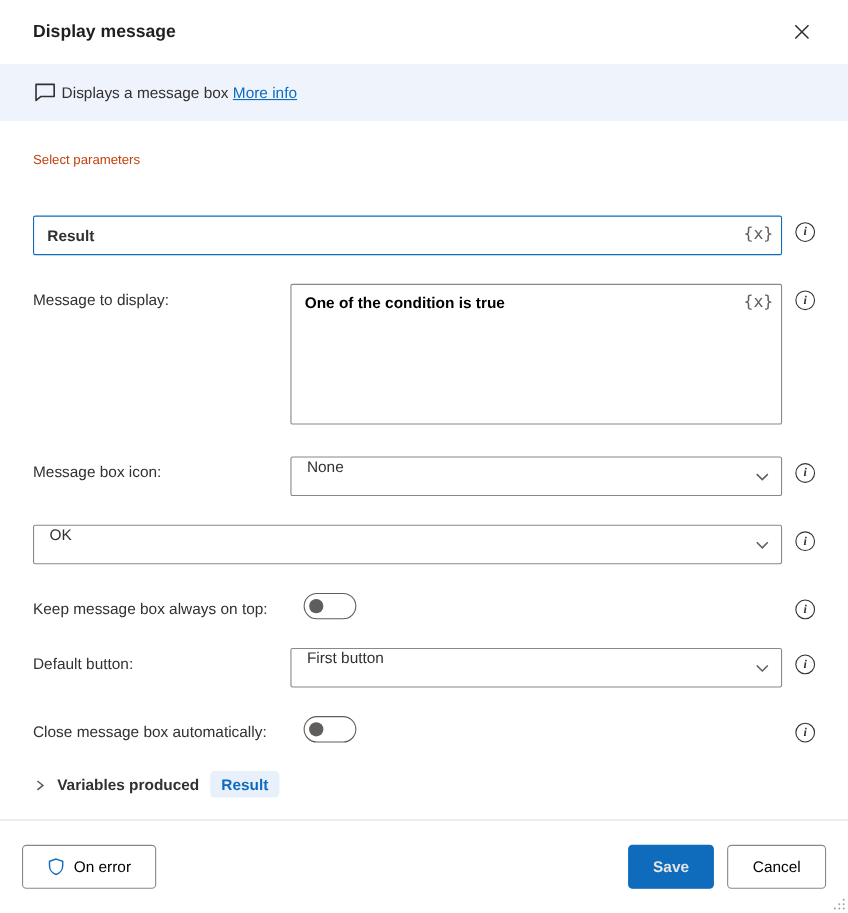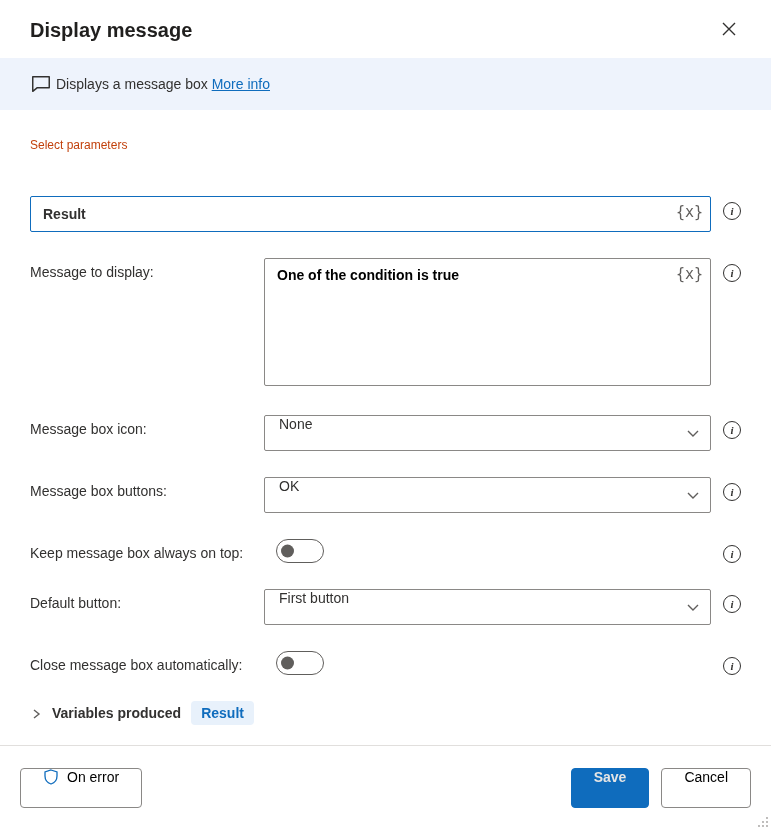--- a/index.html
+++ b/index.html
@@ -16,21 +16,21 @@
   }
 
   .header {
     padding: 18px 30px 16px 30px;
     display: flex;
     align-items: center;
     justify-content: space-between;
   }
   .header h1 {
     margin: 0;
-    font-size: 20px;
+    font-size: 16px;
     font-weight: 600;
     color: #201f1e;
   }
   .close-btn {
     width: 24px; height: 24px;
     display: flex; align-items: center; justify-content: center;
     cursor: pointer;
     color: #323130;
   }
   .close-btn svg { width: 14px; height: 14px; }
@@ -199,21 +199,21 @@
   }
   .btn {
     height: 40px;
     border-radius: 4px;
     border: 1px solid #8a8886;
     background: #fff;
     padding: 0 22px;
     font: inherit;
     cursor: pointer;
     display: inline-flex;
-    align-items: flex-start;
+    align-items: center;
     gap: 8px;
   }
   .btn-primary {
     background: #0f6cbd;
     border-color: #0f6cbd;
     color: #e5e5e5;
     font-weight: 600;
     margin-left: 24px;
   }
   .btn .shield-icon { width: 16px; height: 16px; color: #0f6cbd; }
@@ -289,21 +289,20 @@
             </svg>
         </span>
       </div>
     </div>
     <div class="field-info">
         <span class="info-icon"></span>
       </div>
   </div>
 
   <div class="field-row">
-    <div class="field-label">Message box buttons:</div>
     <div class="field-control">
       <div class="select-input">
         <span>OK</span>
         <span class="select-chevron">
           <svg viewBox="0 0 14 14">
               <path d="M2 5l5 5 5-5" fill="none" stroke="currentColor" stroke-width="1.4"></path>
             </svg>
         </span>
       </div>
     </div>

